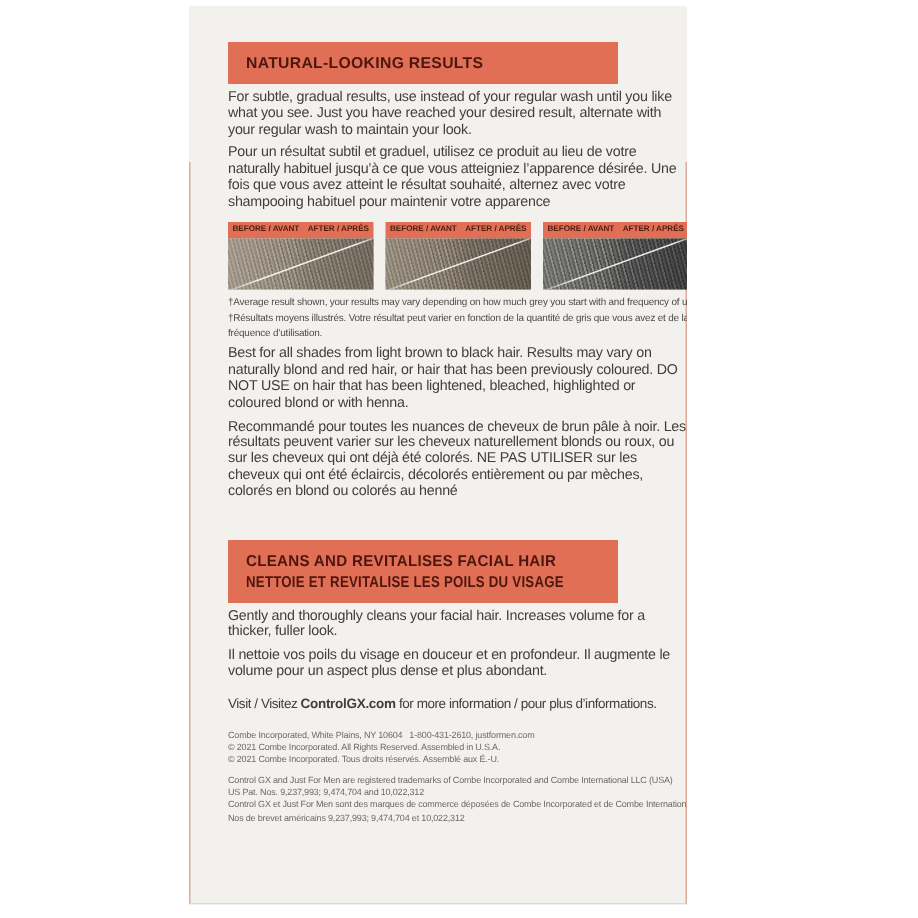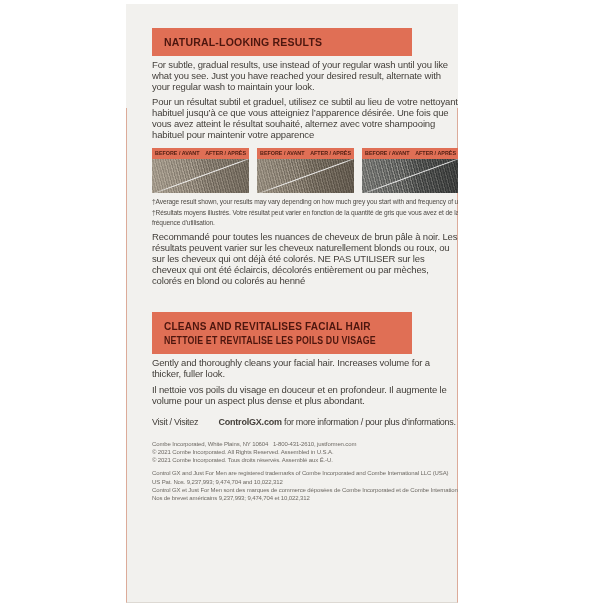--- a/index.html
+++ b/index.html
@@ -69,38 +69,38 @@
   p.foot{
     margin:4px 0 0 0;color:#4e4a45;
     font-size:6.6px;line-height:9.6px;letter-spacing:-.12px;
   }
   p.foot.oneline{white-space:nowrap;}
   p.foot.fr{margin-top:2px;}
   p.visit{
     margin:10px 0 0 0;color:var(--body-text,#423e39);
     font-size:9px;letter-spacing:-.3px;white-space:nowrap;
   }
-  p.visit b{letter-spacing:-.2px;margin-left:18px;}
+  p.visit b{letter-spacing:-.2px;}
   .fine{margin-top:13px;color:#6e6a64;font-size:6px;line-height:8.3px;letter-spacing:-.12px;}
   .fine.blockB{margin-top:5px;}
   .fine > div{white-space:pre;}
 </style>
 </head>
 <body>
 
 <div class="panel">
   <div class="edge-frame"></div>
 
   <div class="content">
 
     <div class="hbox box1">
       <div>NATURAL-LOOKING RESULTS</div>
     </div>
     <p class="body first">For subtle, gradual results, use instead of your regular wash until you like what you see. Just you have reached your desired result, alternate with your regular wash to maintain your look.</p>
-    <p class="body">Pour un résultat subtil et graduel, utilisez ce subtil au lieu de votre nettoyant habituel jusqu’à ce que vous atteigniez l’apparence désirée. Une fois que vous avez atteint le résultat souhaité, alternez avec votre shampooing habituel pour maintenir votre apparence</p>
+    <p class="body">Pour un résultat subtil et graduel, utilisez ce produit au lieu de votre naturally habituel jusqu’à ce que vous atteigniez l’apparence désirée. Une fois que vous avez atteint le résultat souhaité, alternez avec votre shampooing habituel pour maintenir votre apparence</p>
 
     <div class="ba-row">
       <div class="ba">
         <div class="ba-strip">
           <span>BEFORE / AVANT</span>
           <span>AFTER / APRÈS</span>
         </div>
         <div class="ba-photo p1">
           <div class="ba-line"></div>
         </div>
@@ -121,20 +121,21 @@
         </div>
         <div class="ba-photo p3">
           <div class="ba-line"></div>
         </div>
       </div>
     </div>
 
     <p class="foot oneline">†Average result shown, your results may vary depending on how much grey you start with and frequency of use.</p>
     <p class="foot fr">†Résultats moyens illustrés. Votre résultat peut varier en fonction de la quantité de gris que vous avez et de la fréquence d’utilisation.</p>
 
+    <p class="body first">Best for all shades from light brown to black hair. Results may vary on naturally blond and red hair, or hair that has been previously coloured. DO NOT USE on hair that has been lightened, bleached, highlighted or coloured blond or with henna.</p>
     <p class="body">Recommandé pour toutes les nuances de cheveux de brun pâle à noir. Les résultats peuvent varier sur les cheveux naturellement blonds ou roux, ou sur les cheveux qui ont déjà été colorés. NE PAS UTILISER sur les cheveux qui ont été éclaircis, décolorés entièrement ou par mèches, colorés en blond ou colorés au henné</p>
 
     <div class="hbox box3">
       <div><span class="condense-en">CLEANS AND REVITALISES FACIAL HAIR</span></div>
       <div><span class="condense-fr">NETTOIE ET REVITALISE LES POILS DU VISAGE</span></div>
     </div>
     <p class="body first">Gently and thoroughly cleans your facial hair. Increases volume for a thicker, fuller look.</p>
     <p class="body">Il nettoie vos poils du visage en douceur et en profondeur. Il augmente le volume pour un aspect plus dense et plus abondant.</p>
 
     <p class="visit"><span>Visit / Visitez </span><b>ControlGX.com</b><span> for more information / pour plus d’informations.</span></p>

